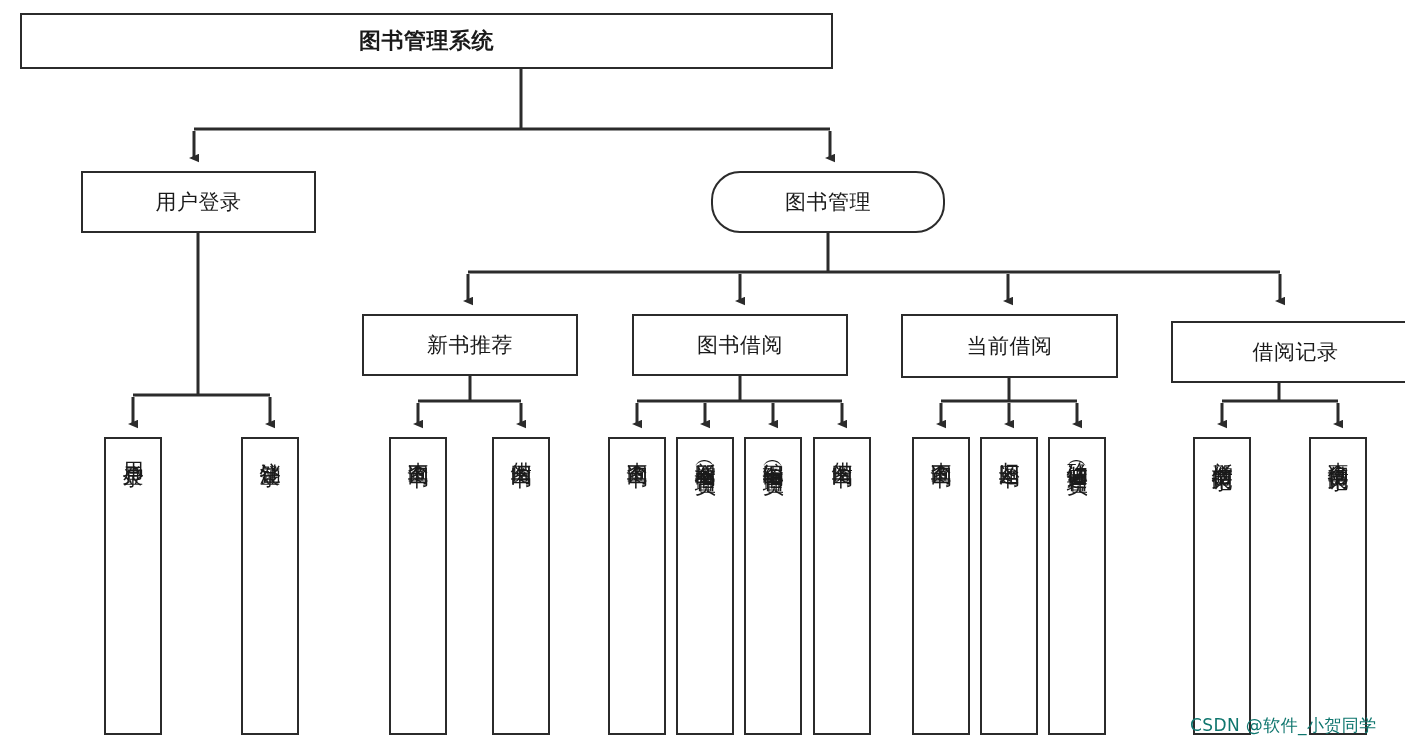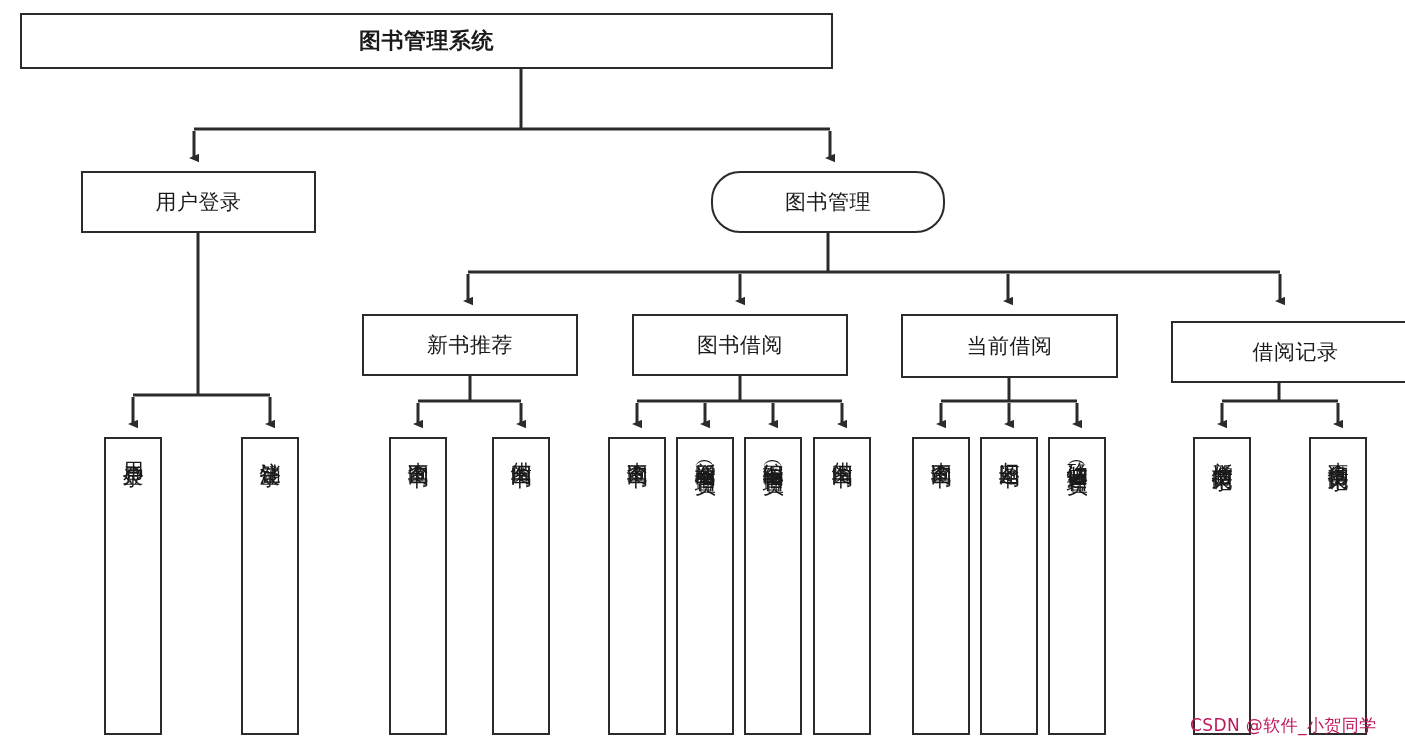--- a/index.html
+++ b/index.html
@@ -58,21 +58,21 @@
     text-orientation: upright;
     font-size: 21px;
     line-height: 1.35;
     letter-spacing: 2px;
   }
   .watermark {
     position: absolute;
     left: 1190px;
     top: 714px;
     font-size: 17px;
-    color: #be185d;
+    color: #0f766e;
     white-space: nowrap;
     letter-spacing: 0.4px;
   }
 </style>
 </head>
 <body>
 
 <div id="diagram-root">
 
   <svg id="edge-layer" viewBox="0 0 1405 747" xmlns="http://www.w3.org/2000/svg">

